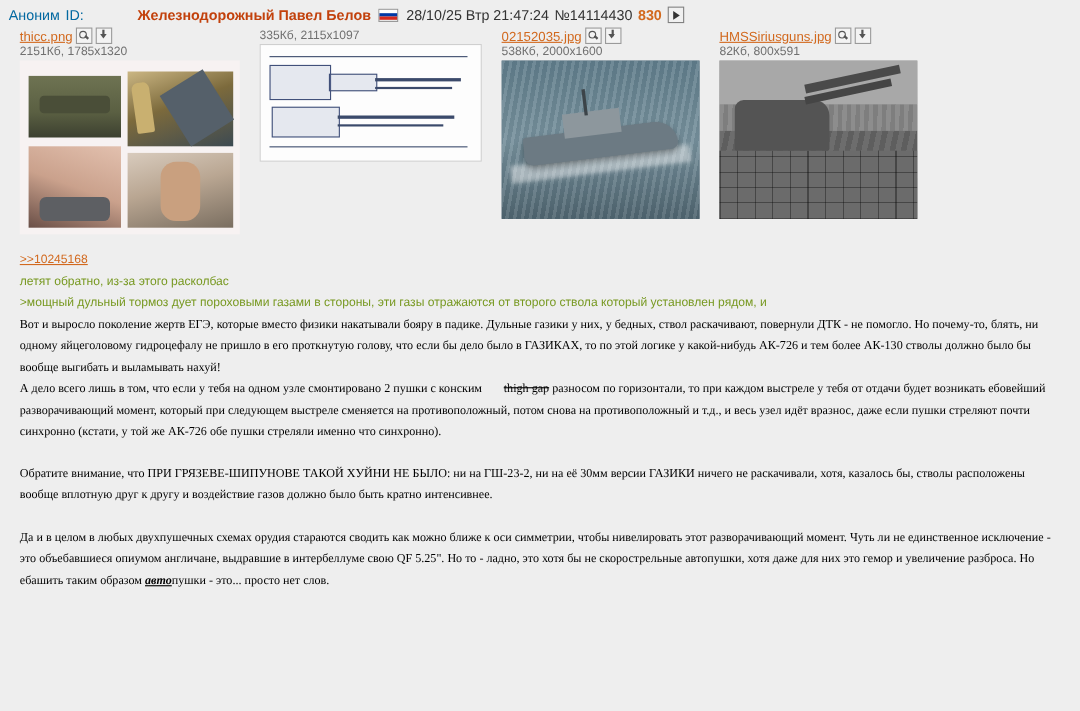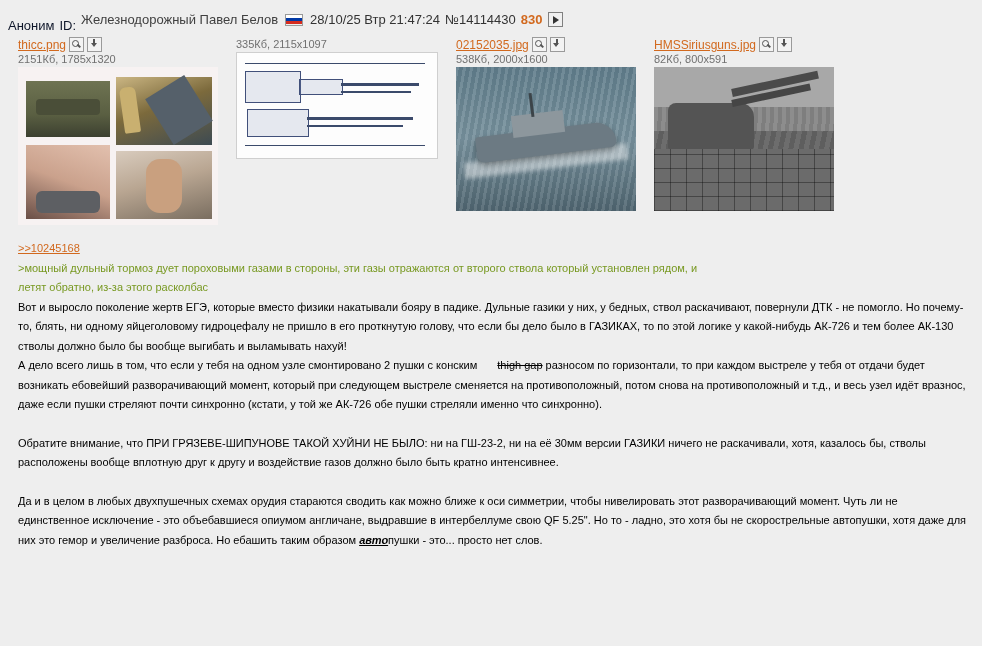--- a/index.html
+++ b/index.html
@@ -21,22 +21,22 @@
   }
   
   .post-header {
     display: flex;
     align-items: center;
     gap: 5px;
     font-size: 13px;
     white-space: nowrap;
     padding-bottom: 4px;
   }
-  .anon-label { color: #0f172a; margin-top: 12px; }
-  .poster-name { color: #404040; font-weight: normal; }
+  .anon-label { color: #0369a1; }
+  .poster-name { color: #c2410c; font-weight: bold; margin-left: 44px; }
   .flag {
     display: inline-block;
     width: 18px;
     height: 12px;
     position: relative;
     vertical-align: middle;
     border: 1px solid #999;
     box-sizing: border-box;
     margin: 0 2px;
   }
@@ -330,21 +330,21 @@
     line-height: 19.5px;
     font-size: 11px;
   }
   .backlink {
     color: #d2691e;
     text-decoration: underline;
     cursor: pointer;
     display: inline-block;
   }
   .quote { color: #789922; }
-  .para { margin: 0; }
+  .para { margin: 0; font-family: Liberation Serif, serif; }
   .spacer { height: 19px; }
   s, .strike { text-decoration: line-through; margin-left: 17px; }
   .bold-italic-u {
     font-weight: bold;
     font-style: italic;
     text-decoration: underline;
   }
 </style>
 </head>
 <body>
@@ -430,22 +430,22 @@
         <span class="bw-barrel"></span>
         <span class="bw-barrel2"></span>
       </div>
     </div>
   </div>
 
   <div class="post-body">
     <div>
       <span class="backlink">&gt;&gt;10245168</span>
     </div>
+    <div class="quote">летят обратно, из-за этого расколбас</div>
     <div class="quote">&gt;мощный дульный тормоз дует пороховыми газами в стороны, эти газы отражаются от второго ствола который установлен рядом, и</div>
-    <div class="quote">летят обратно, из-за этого расколбас</div>
 
     <p class="para">Вот и выросло поколение жертв ЕГЭ, которые вместо физики накатывали бояру в падике. Дульные газики у них, у бедных, ствол раскачивают, повернули ДТК - не помогло. Но почему-то, блять, ни одному яйцеголовому гидроцефалу не пришло в его проткнутую голову, что если бы дело было в ГАЗИКАХ, то по этой логике у какой-нибудь АК-726 и тем более АК-130 стволы должно было бы вообще выгибать и выламывать нахуй!</p>
 
     <p class="para"><span>А дело всего лишь в том, что если у тебя на одном узле смонтировано 2 пушки с конским </span><s>thigh gap</s><span> разносом по горизонтали, то при каждом выстреле у тебя от отдачи будет возникать ебовейший разворачивающий момент, который при следующем выстреле сменяется на противоположный, потом снова на противоположный и т.д., и весь узел идёт вразнос, даже если пушки стреляют почти синхронно (кстати, у той же АК-726 обе пушки стреляли именно что синхронно).</span></p>
 
     <div class="spacer"></div>
 
     <p class="para">Обратите внимание, что ПРИ ГРЯЗЕВЕ-ШИПУНОВЕ ТАКОЙ ХУЙНИ НЕ БЫЛО: ни на ГШ-23-2, ни на её 30мм версии ГАЗИКИ ничего не раскачивали, хотя, казалось бы, стволы расположены вообще вплотную друг к другу и воздействие газов должно было быть кратно интенсивнее.</p>
 
     <div class="spacer"></div>

